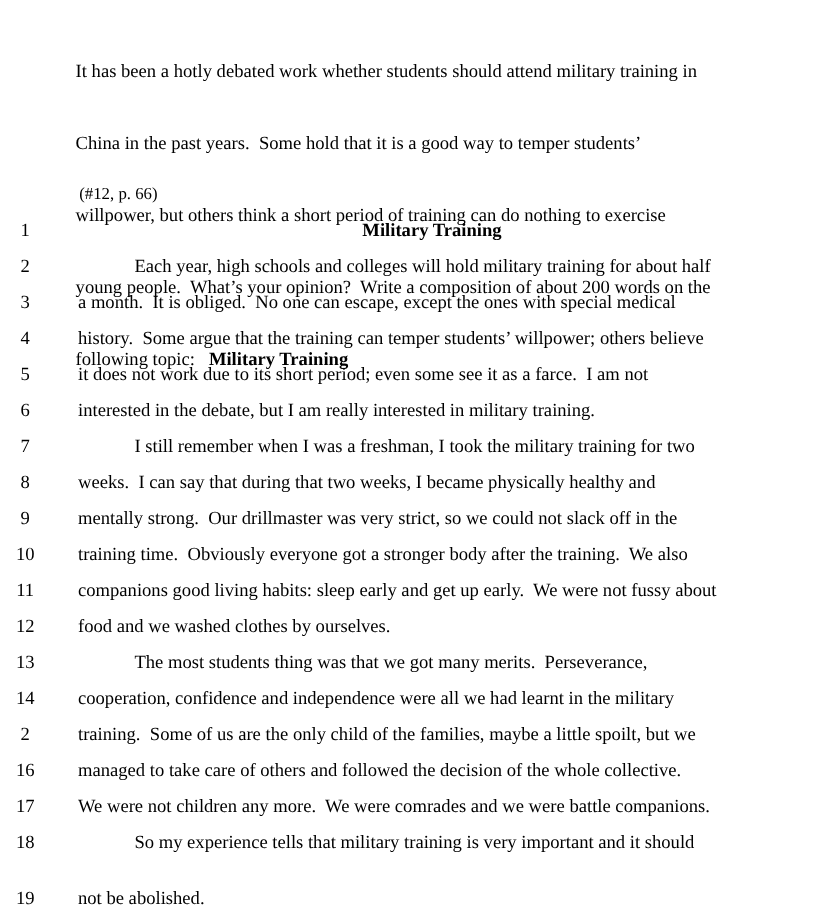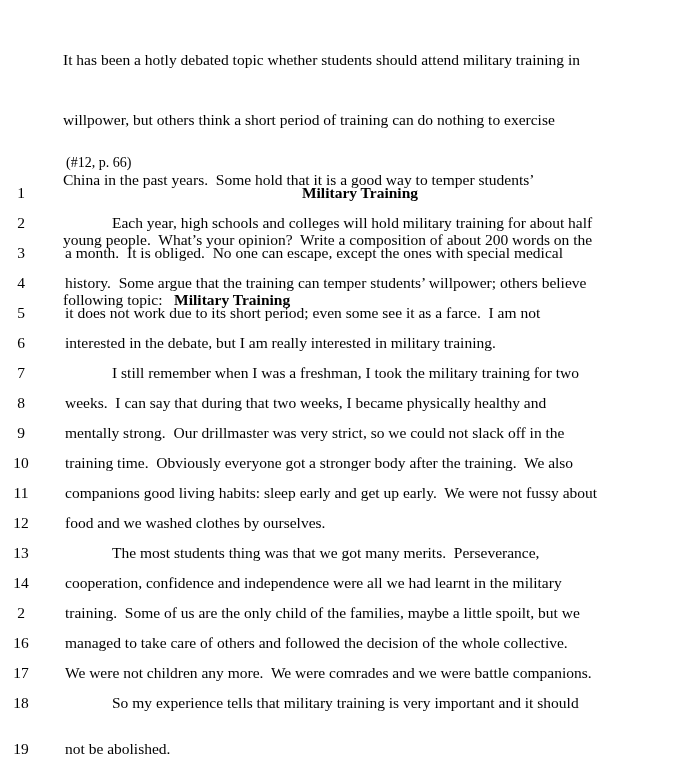--- a/index.html
+++ b/index.html
@@ -71,23 +71,23 @@
     text-align: center;
     font-weight: bold;
   }
 </style>
 </head>
 <body>
 
 <div class="page">
 
   <div class="prompt">
-    <div class="prompt-line">It has been a hotly debated topic whether students should attend military training in</div>
+    <div class="prompt-line">It has been a hotly debated work whether students should attend military training in</div>
+    <div class="prompt-line">China in the past years.  Some hold that it is a good way to temper students’</div>
     <div class="prompt-line">willpower, but others think a short period of training can do nothing to exercise</div>
-    <div class="prompt-line">China in the past years.  Some hold that it is a good way to temper students’</div>
     <div class="prompt-line">young people.  What’s your opinion?  Write a composition of about 200 words on the</div>
     <div class="prompt-line"><span>following topic:   </span><span class="bold">Military Training</span></div>
   </div>
 
   <div class="reference">(#12, p. 66)</div>
 
   <div class="essay" id="essay">
       <div class="essay-row" style="top: 183px;"><span class="line-num">1</span><span class="line-text title">Military Training</span></div>
       <div class="essay-row" style="top: 213px;"><span class="line-num">2</span><span class="line-text indent">Each year, high schools and colleges will hold military training for about half</span></div>
       <div class="essay-row" style="top: 243px;"><span class="line-num">3</span><span class="line-text">a month.  It is obliged.  No one can escape, except the ones with special medical</span></div>

